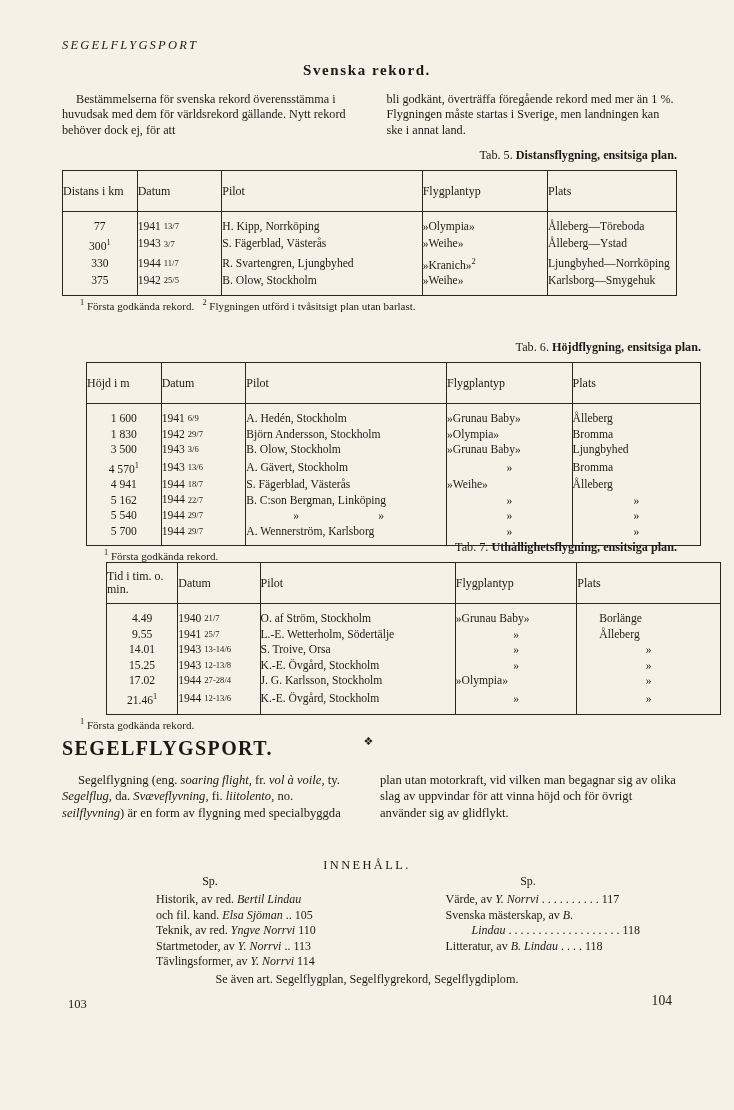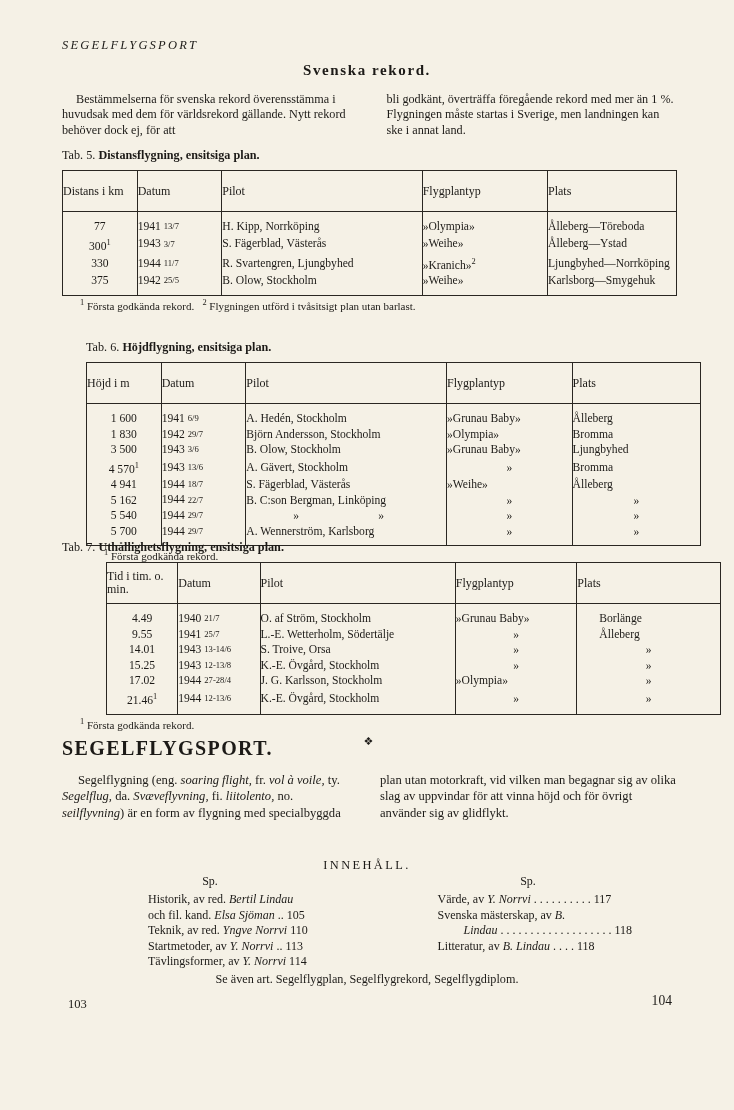--- a/index.html
+++ b/index.html
@@ -49,21 +49,21 @@
     gap: 34px;
     font-size: 12.2px;
     line-height: 15.4px;
   }
   .intro .col { width: 296px; }
   .intro .col p { margin: 0; }
   .intro .col.left { text-indent: 0; }
   .intro .col.left .first { text-indent: 14px; }
 
   .tab-caption {
-    text-align: left;
+    text-align: right;
     font-size: 12.2px;
     margin: 0;
   }
   .tab-caption .label { font-weight: normal; }
   .tab-caption .bold { font-weight: bold; }
 
   .tbl-wrap { position: absolute; left: 62px; width: 615px; }
   table.rec {
     border-collapse: collapse;
     width: 615px;
@@ -174,21 +174,21 @@
     top: 892px;
     width: 615px;
     display: flex;
     gap: 22px;
     font-size: 12px;
     line-height: 15.6px;
   }
   .toc .col { width: 296px; }
   .toc .col.left { padding-left: 86px; }
   .toc .col.right { padding-left: 28px; }
-  .toc .line { white-space: nowrap; }
+  .toc .line { white-space: nowrap; margin-left: 8px; }
   .toc i { font-style: italic; }
 
   .seealso {
     position: absolute;
     left: 0; right: 0;
     top: 972px;
     text-align: center;
     font-size: 12.2px;
   }
   .folio-left {

